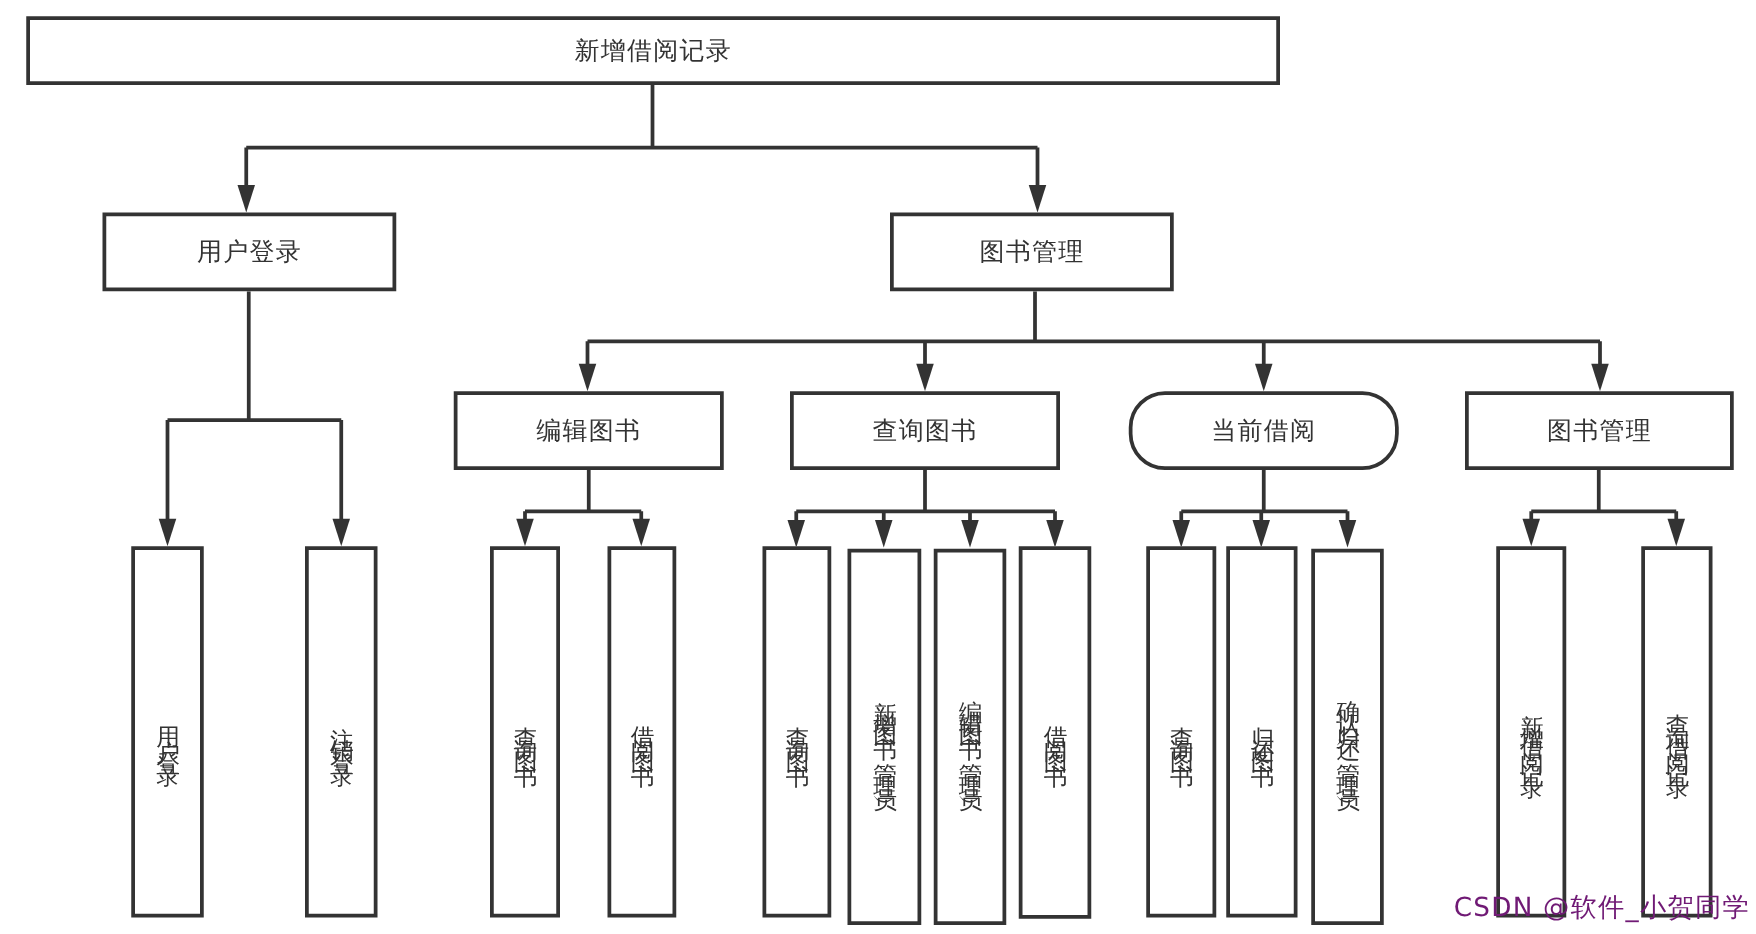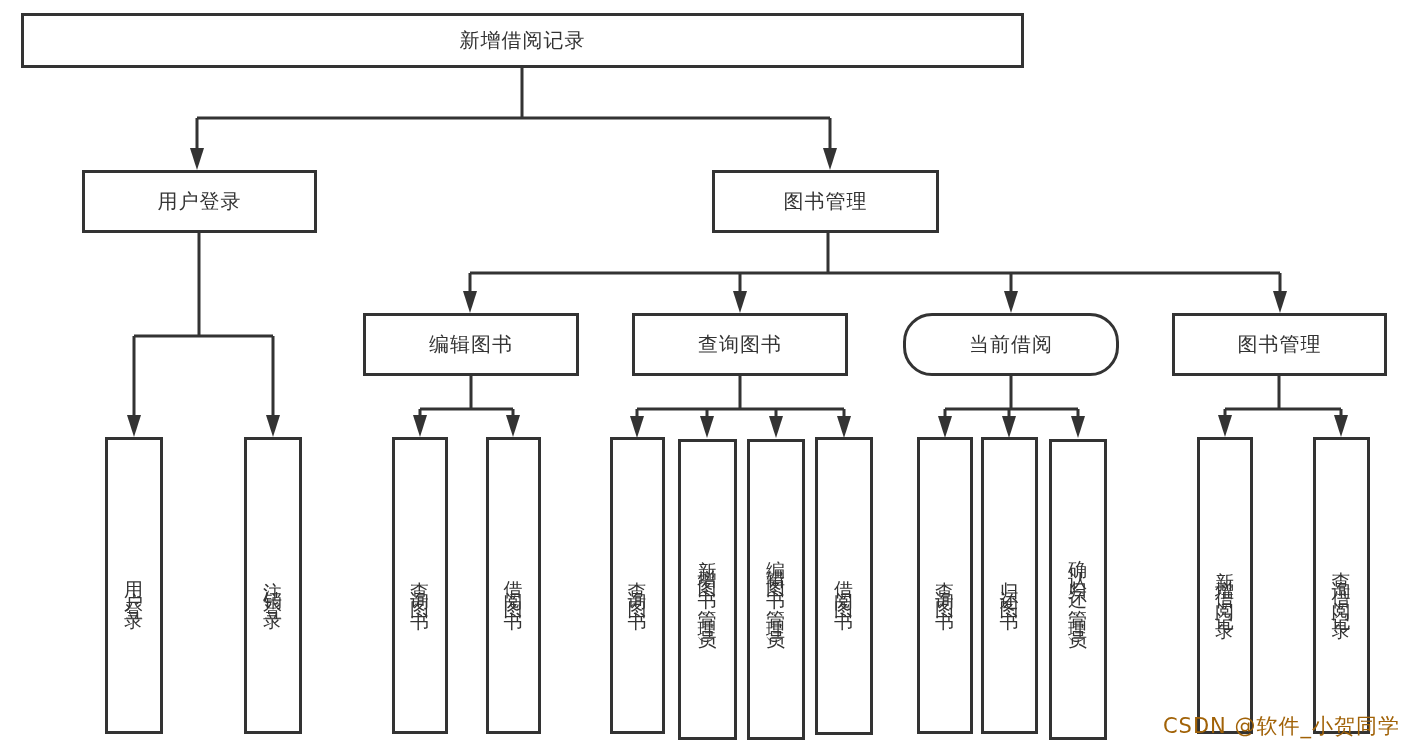--- a/index.html
+++ b/index.html
@@ -11,21 +11,21 @@
   svg.connectors { position:absolute; left:0; top:0; width:1405px; height:747px; }
   .box {
     position:absolute; box-sizing:border-box; border:3px solid #333333;
     background:#ffffff; display:flex; align-items:center; justify-content:center;
   }
   .box.h { font-size:20px; letter-spacing:1px; white-space:nowrap; }
   .box.v .vtext {
     writing-mode:vertical-rl; font-size:19px; letter-spacing:10px; line-height:1;
   }
   .watermark {
-    position:absolute; right:5px; top:712px; font-size:21px; color:#a16207;
+    position:absolute; right:5px; top:712px; font-size:21px; color:#701a75;
     letter-spacing:1px; white-space:nowrap;
   }
 </style>
 </head>
 <body>
 
 <div class="stage">
 
   <svg class="connectors" viewBox="0 0 1405 747" fill="none" stroke="#333333" stroke-width="3">
 

